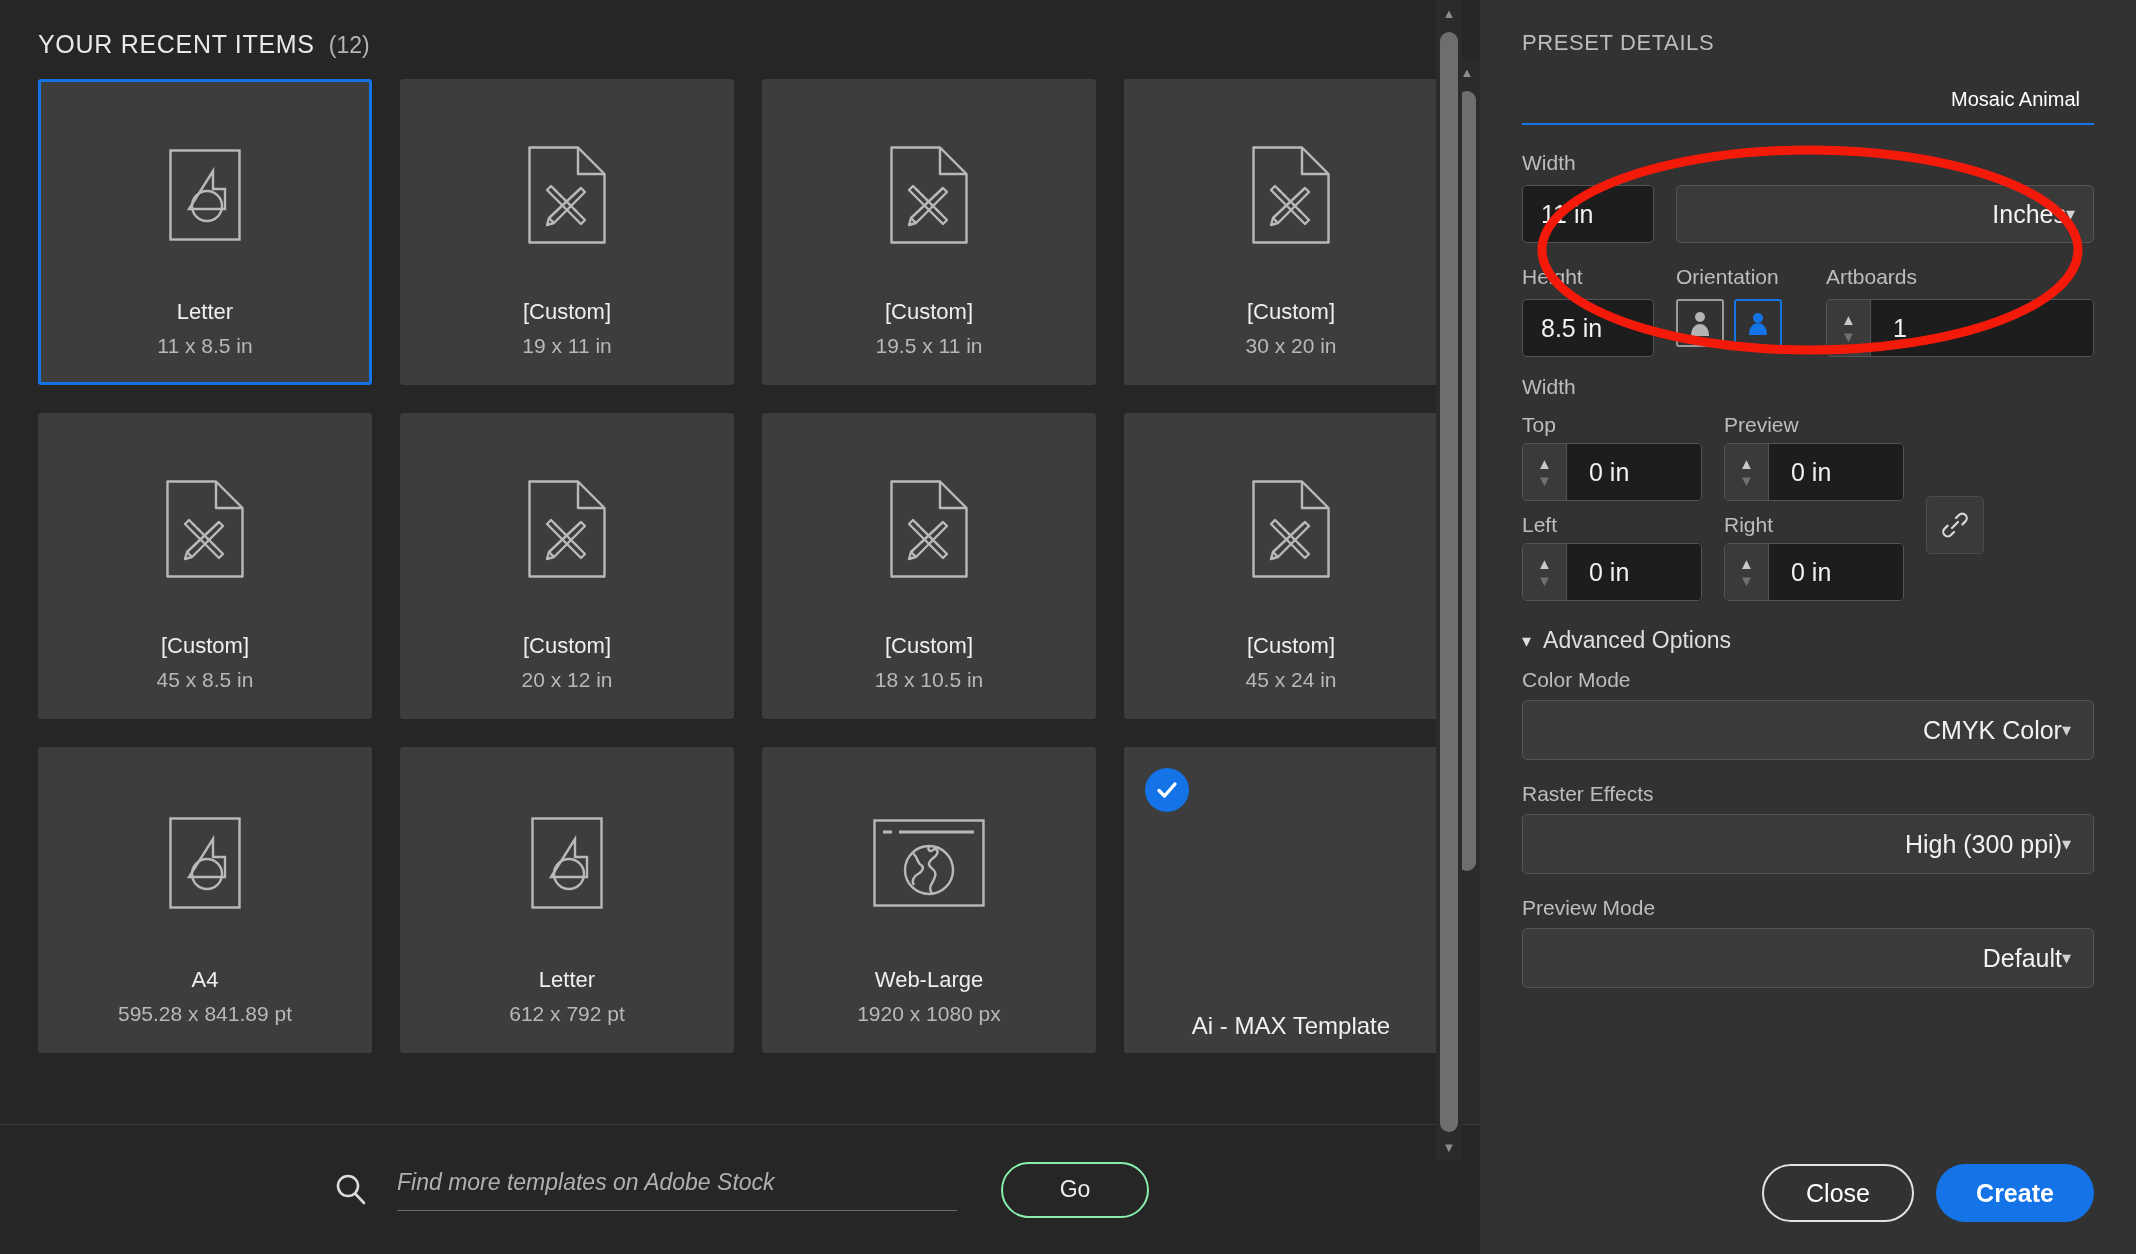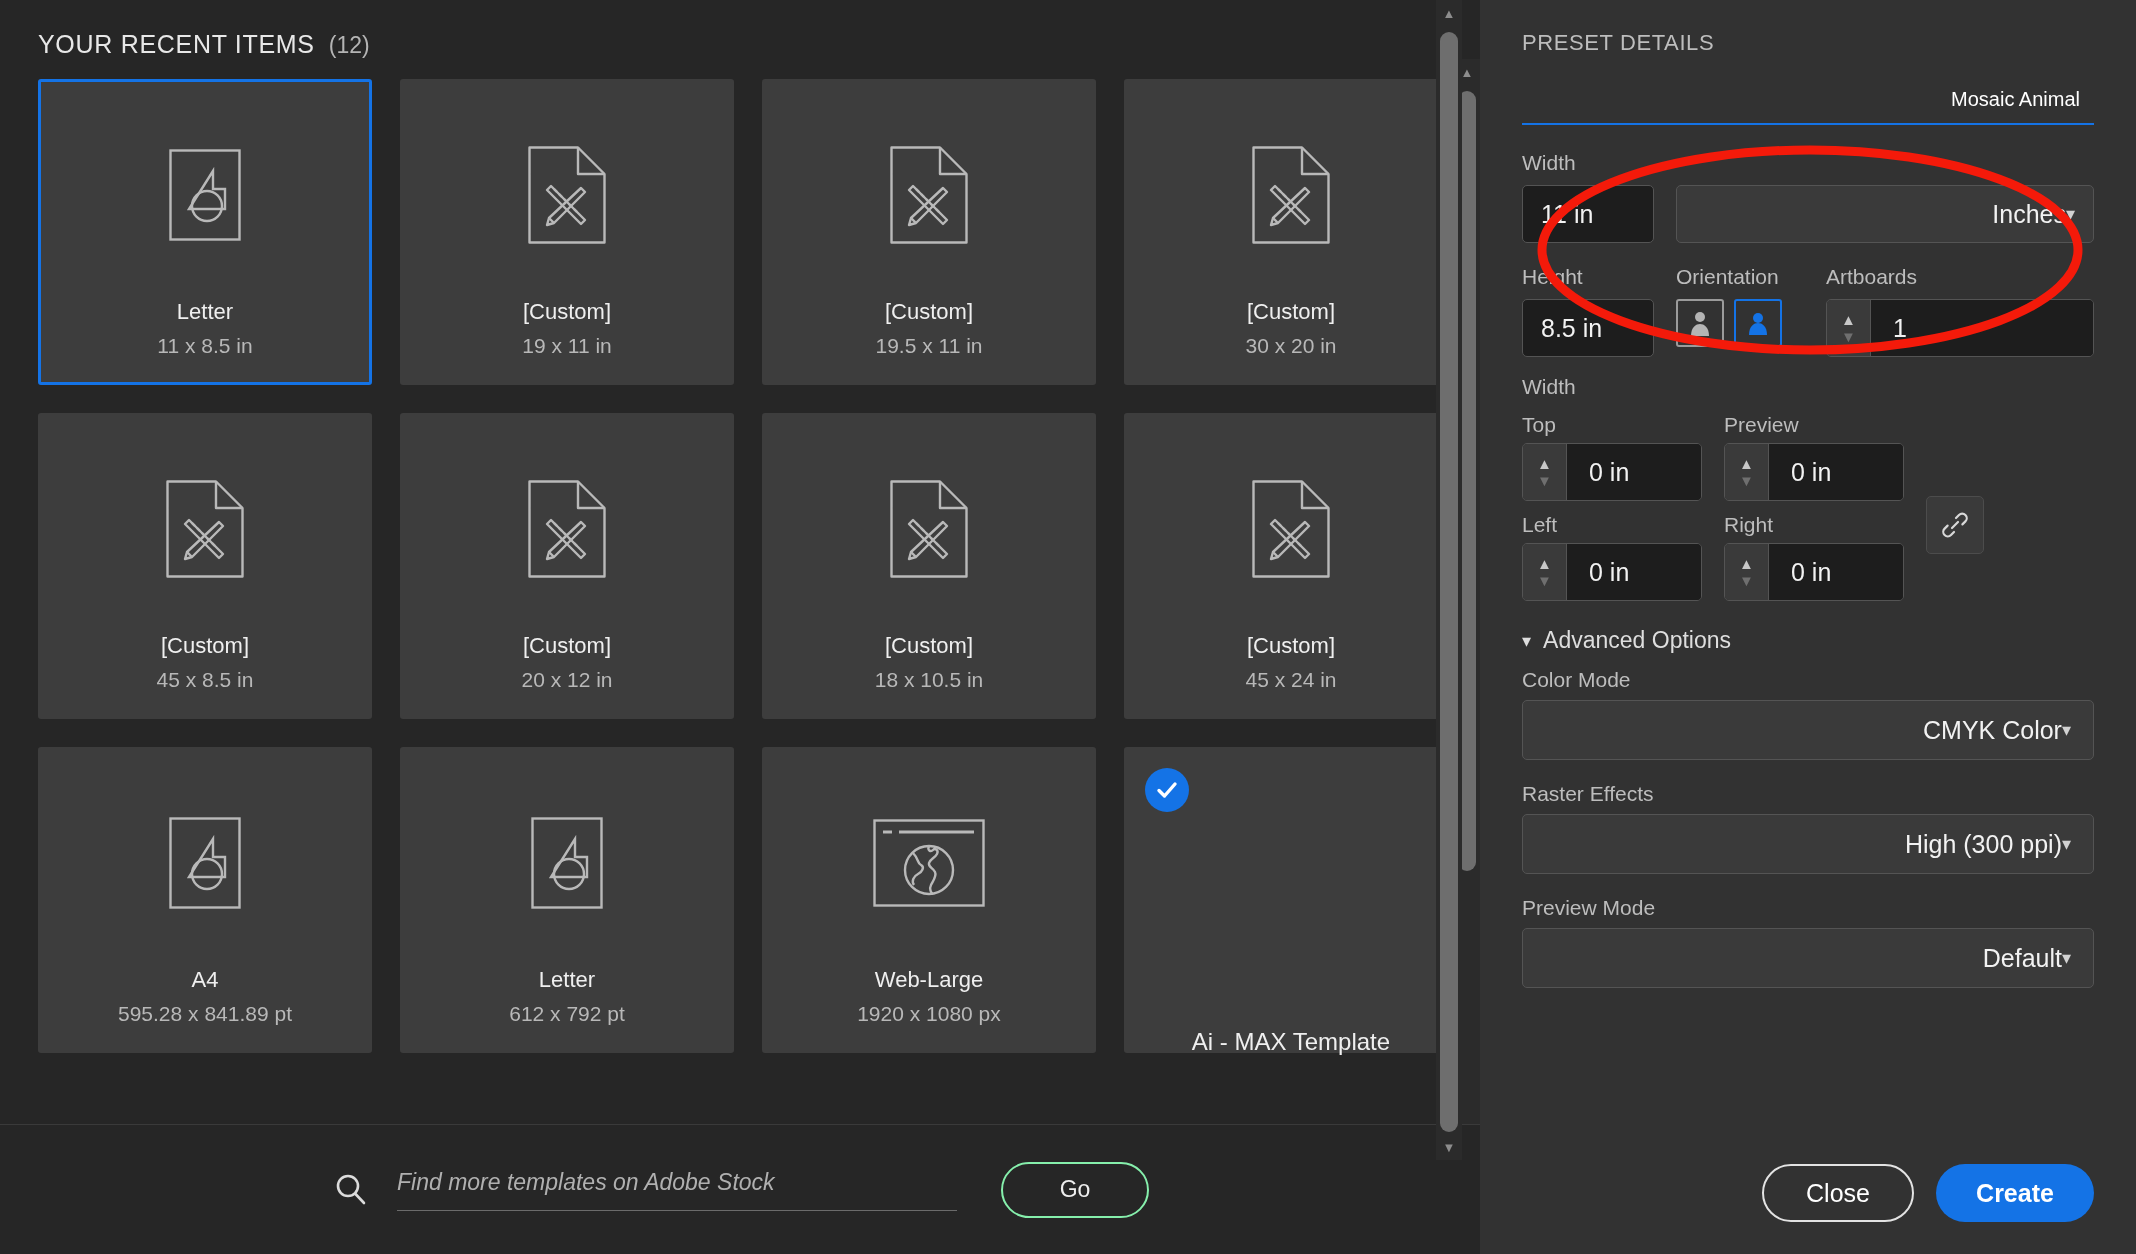--- a/index.html
+++ b/index.html
@@ -96,21 +96,21 @@
     display: flex; align-items: center; justify-content: center;
   }
   .check-badge svg { display:block; }
   .card.blank .thumb { }
   .card.blank .cname {
     position: absolute;
     bottom: -4px; left: 0; right: 0;
     text-align: center;
     font-size: 24px;
     color: #efefef;
-    margin: 0;
+    margin: 16px;
   }
 
   
   .thumb svg { display: block; }
 
   
   .left-scrollbar {
     position: absolute;
     top: 0; right: 0;
     width: 26px; height: 1120px;

